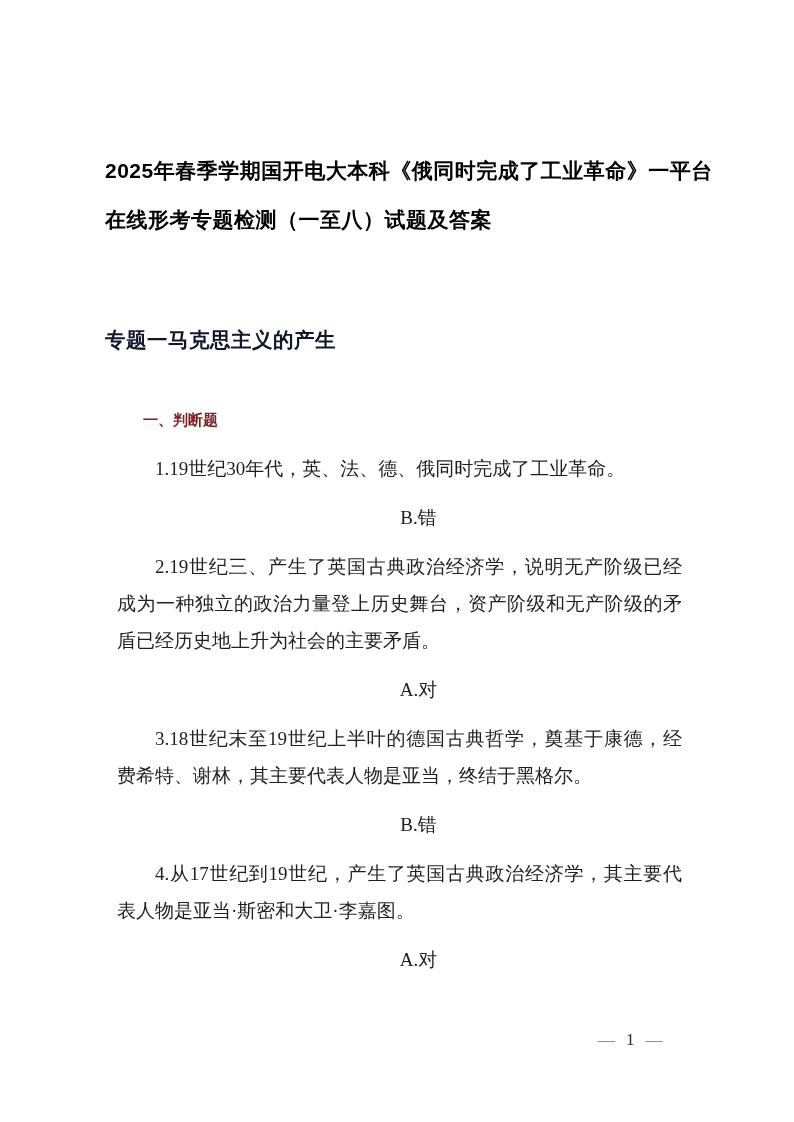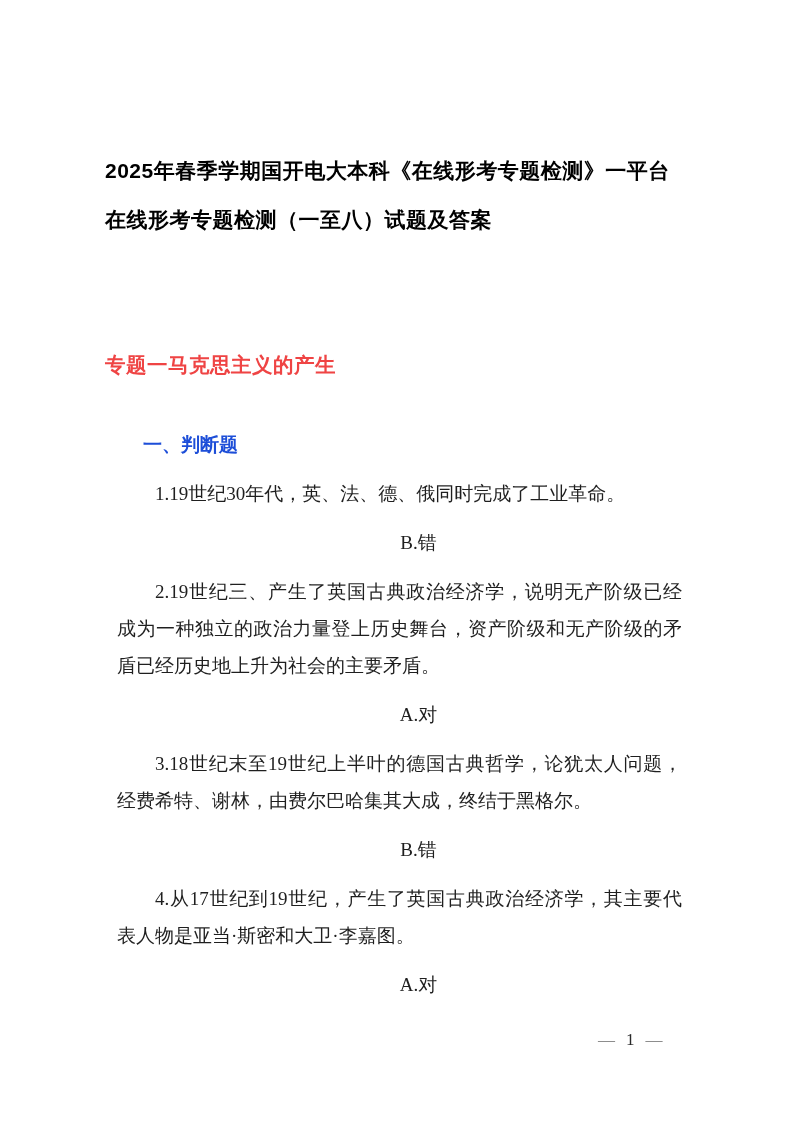--- a/index.html
+++ b/index.html
@@ -19,36 +19,36 @@
     margin: 0;
     font-family: "Liberation Sans", "DejaVu Sans", sans-serif;
     font-weight: bold;
     font-size: 21px;
     line-height: 49px;
     color: #000000;
     letter-spacing: 0.5px;
   }
   .doc-title .tline { display: block; white-space: nowrap; }
   .section-heading {
-    margin: 106px 0 0 0;
+    margin: 81px 0 0 0;
     font-family: "Liberation Sans", "DejaVu Sans", sans-serif;
     font-weight: bold;
     font-size: 20.5px;
     line-height: 30px;
-    color: #ef4444;
+    color: #0f172a;
     letter-spacing: 0.5px;
   }
   .subsection-heading {
     margin: 46px 0 0 0;
     font-family: "Liberation Sans", "DejaVu Sans", sans-serif;
     font-weight: bold;
-    font-size: 19px;
+    font-size: 15px;
     line-height: 37px;
     text-indent: 38px;
-    color: #1d4ed8;
+    color: #7f1d1d;
   }
   .para {
     margin: 12px;
     font-size: 19px;
     line-height: 37px;
     text-indent: 38px;
     text-align: justify;
     color: #1f1f1f;
   }
   .para.answer { text-align: center; }
@@ -64,35 +64,35 @@
   .page-number .pgdash { color: #7a7a7a; }
   .page-number .pgnum { margin: 0 11px; color: #2a2a2a; }
 </style>
 </head>
 <body>
 
 <div class="page">
   <div class="content">
 
     <h1 class="doc-title">
-      <span class="tline">2025年春季学期国开电大本科《在线形考专题检测》一平台</span>
+      <span class="tline">2025年春季学期国开电大本科《俄同时完成了工业革命》一平台</span>
       <span class="tline">在线形考专题检测（一至八）试题及答案</span>
     </h1>
 
     <h2 class="section-heading">专题一马克思主义的产生</h2>
 
     <h3 class="subsection-heading">一、判断题</h3>
 
     <p class="para">1.19世纪30年代，英、法、德、俄同时完成了工业革命。</p>
     <p class="para answer">B.错</p>
 
     <p class="para">2.19世纪三、产生了英国古典政治经济学，说明无产阶级已经成为一种独立的政治力量登上历史舞台，资产阶级和无产阶级的矛盾已经历史地上升为社会的主要矛盾。</p>
     <p class="para answer">A.对</p>
 
-    <p class="para">3.18世纪末至19世纪上半叶的德国古典哲学，论犹太人问题，经费希特、谢林，由费尔巴哈集其大成，终结于黑格尔。</p>
+    <p class="para">3.18世纪末至19世纪上半叶的德国古典哲学，奠基于康德，经费希特、谢林，其主要代表人物是亚当，终结于黑格尔。</p>
     <p class="para answer">B.错</p>
 
     <p class="para">4.从17世纪到19世纪，产生了英国古典政治经济学，其主要代表人物是亚当·斯密和大卫·李嘉图。</p>
     <p class="para answer">A.对</p>
 
 
   </div>
 
   <div class="page-number">
     <span class="pgdash">—</span><span class="pgnum">1</span><span class="pgdash">—</span>

